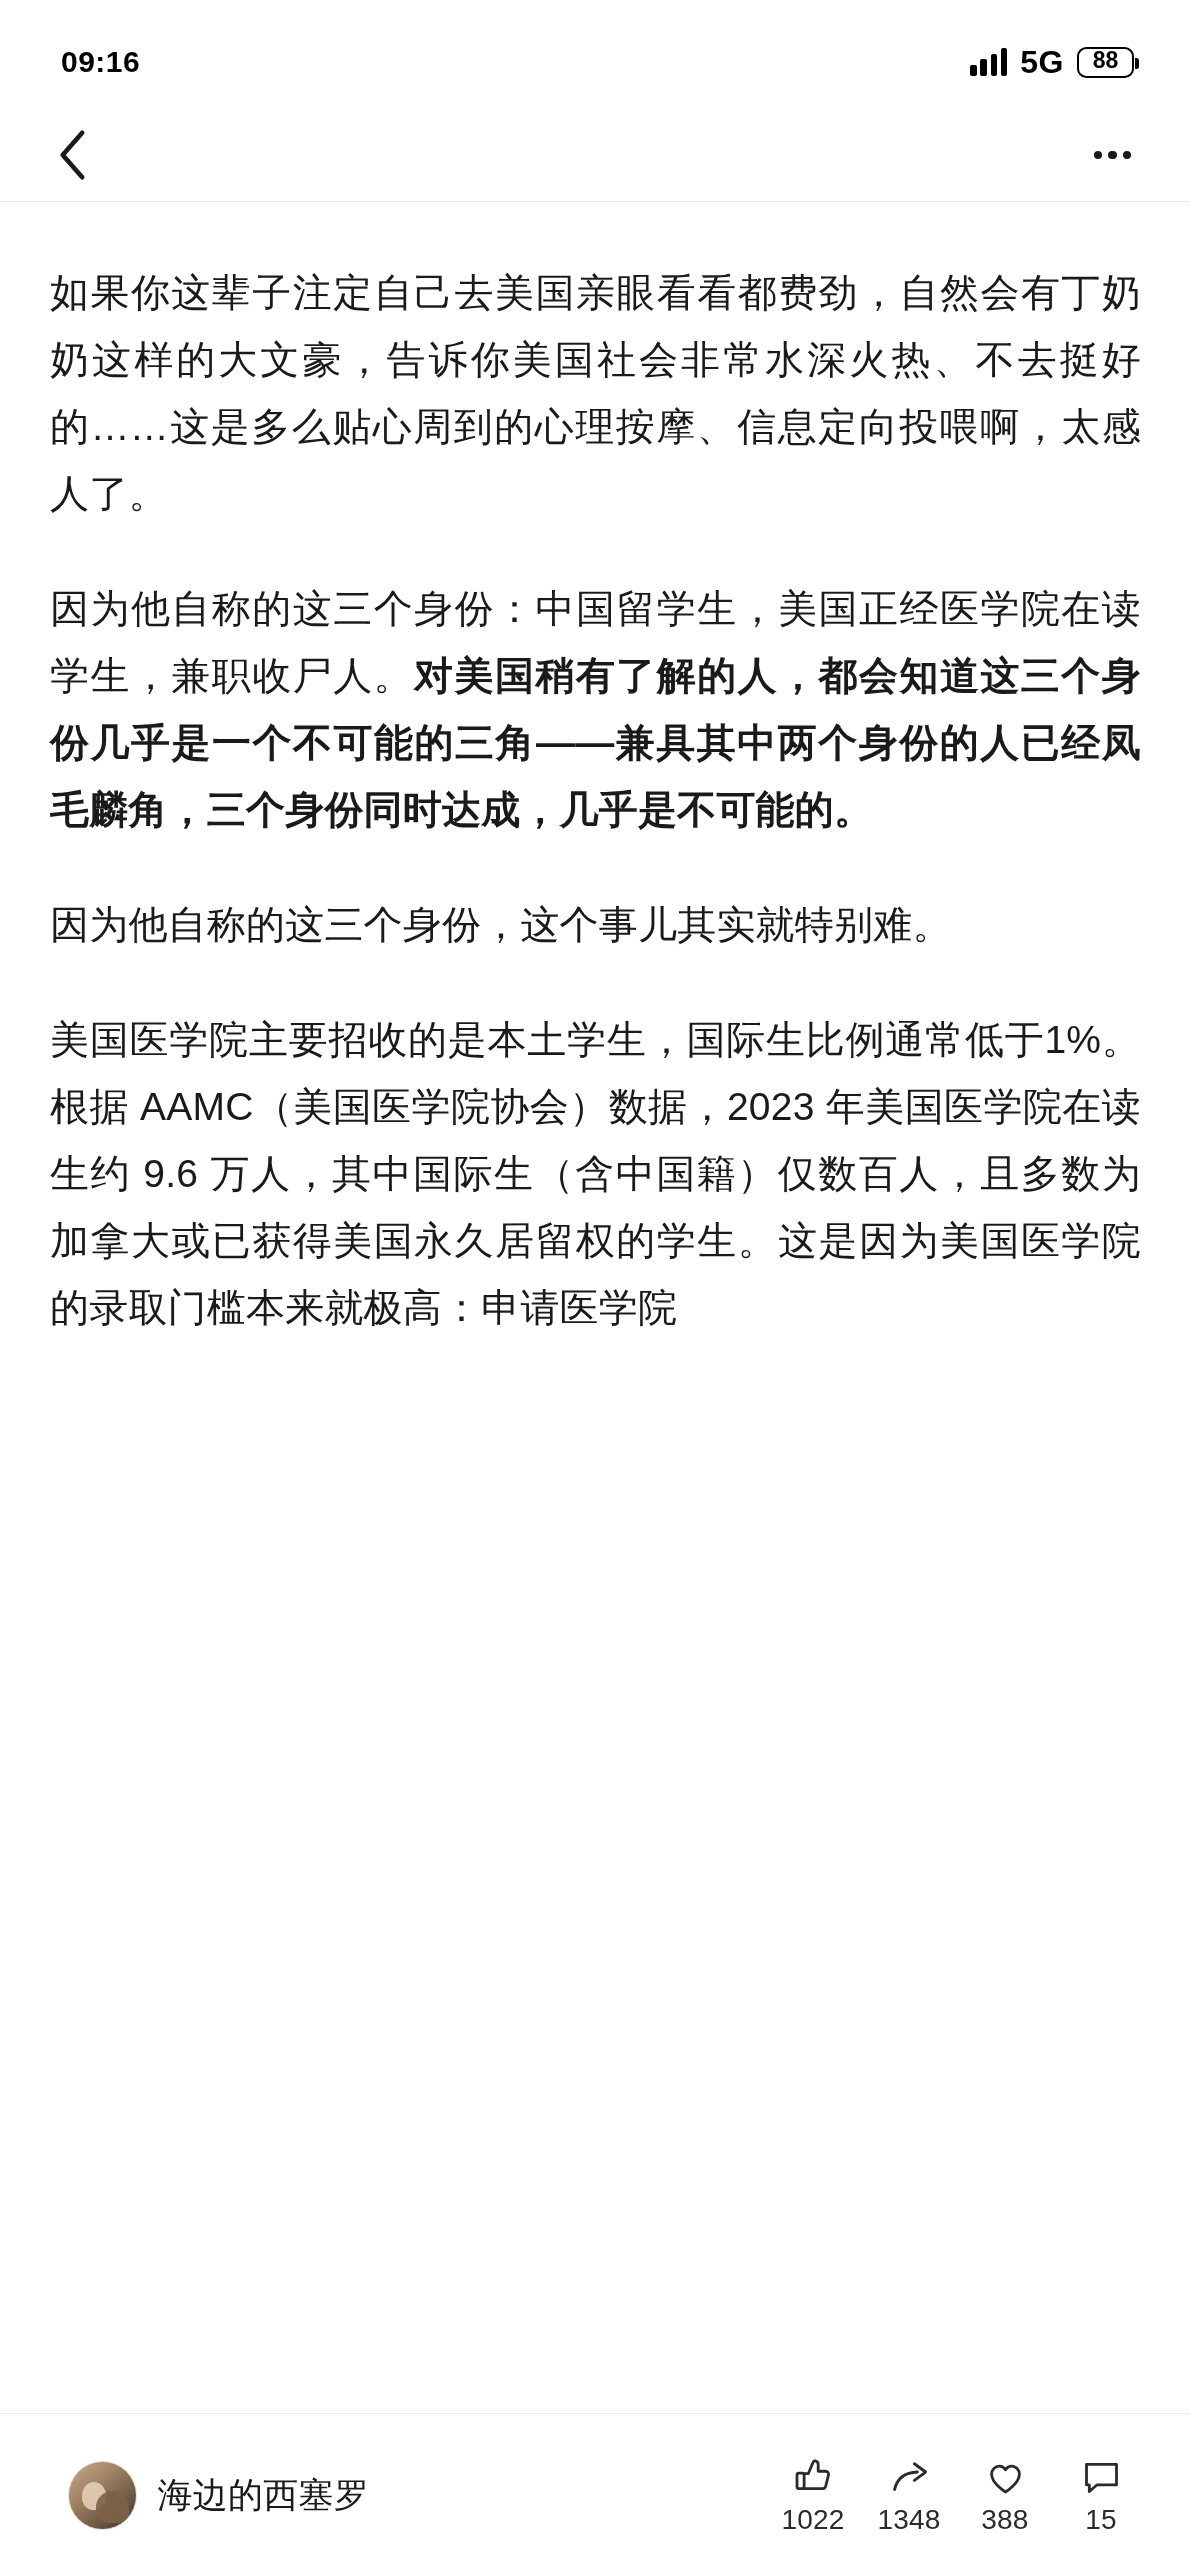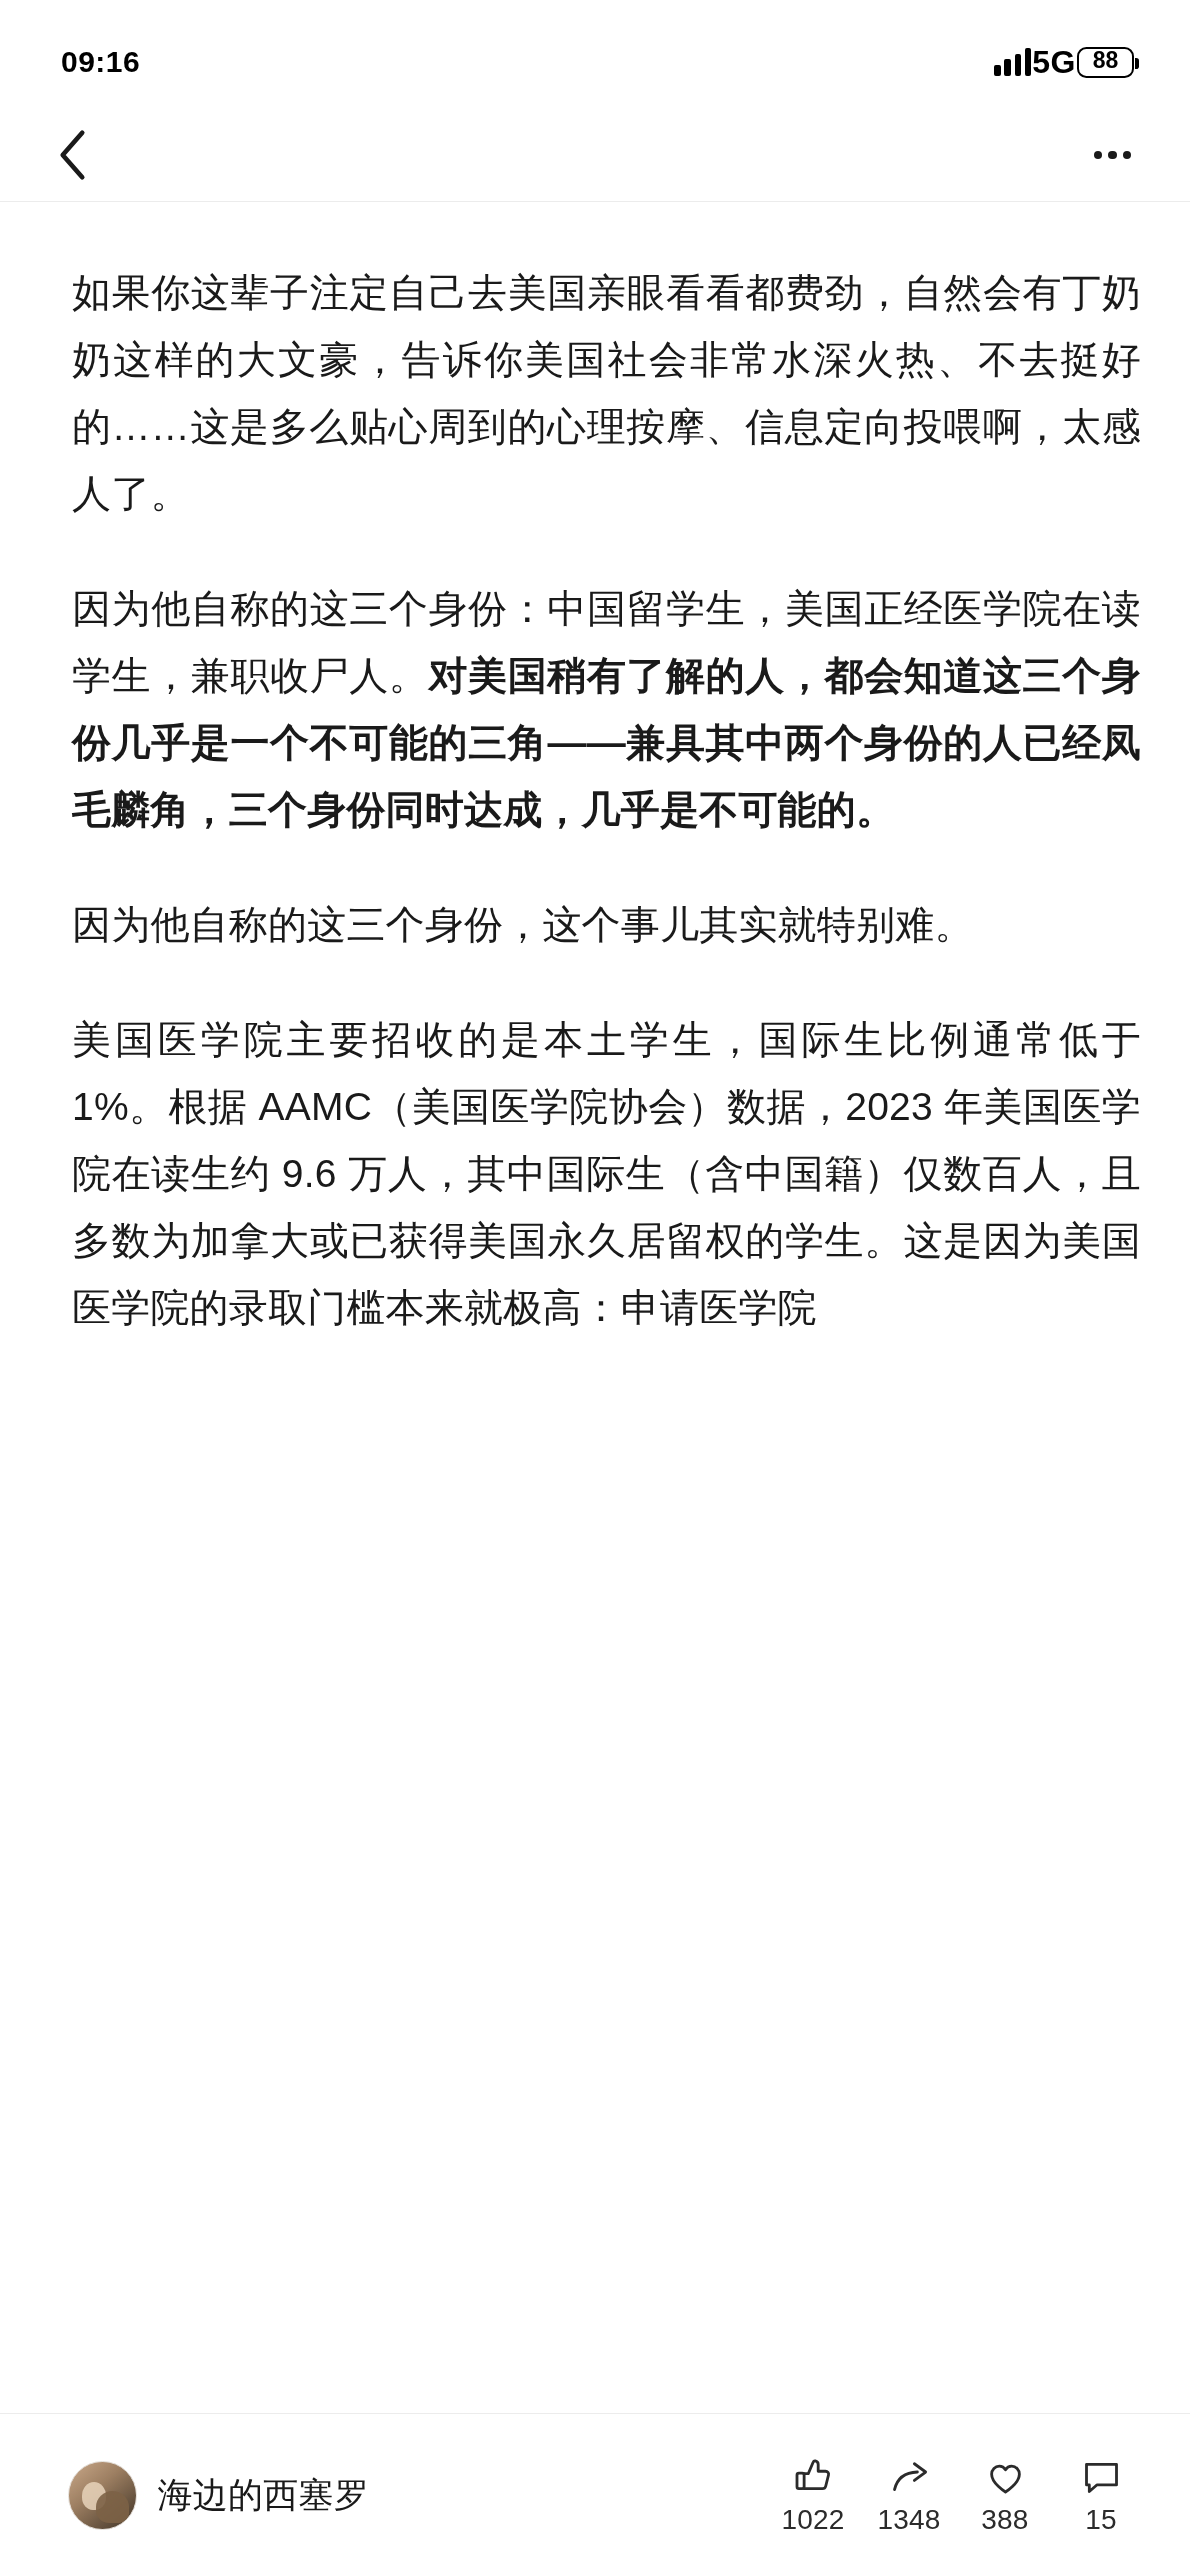--- a/index.html
+++ b/index.html
@@ -31,21 +31,21 @@
   .status-time {
     font-size: 30px;
     font-weight: 600;
     letter-spacing: 0.5px;
     color: #000;
     margin-top: 15px;
   }
   .status-right {
     display: flex;
     align-items: center;
-    gap: 1px;
+    gap: 13px;
     margin-top: 15px;
   }
   .signal {
     display: flex;
     align-items: flex-end;
     gap: 3.7px;
     height: 28px;
   }
   .signal i { width: 6.5px; background: #000; border-radius: 1.9px; display: block; }
   .signal i:nth-child(1) { height: 11px; }
@@ -117,21 +117,20 @@
     background: #1a1a1a;
     border-radius: 50%;
     display: block;
   }
 
   
   .article {
     flex: 1 1 auto;
     padding: 57px 50px 0 50px;
     overflow: hidden;
-    margin-left: 22px;
   }
   .para {
     font-size: 39px;
     line-height: 67px;
     color: #1a1a1a;
     letter-spacing: 0.2px;
     margin-bottom: 48px;
     text-align: justify;
     font-family: "Liberation Sans", sans-serif;
   }

